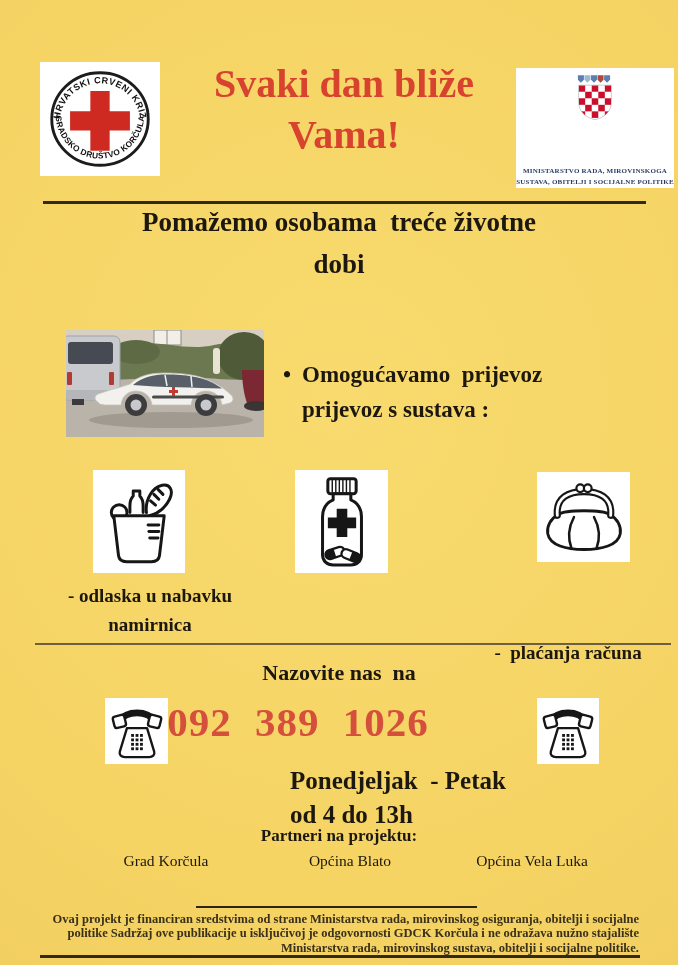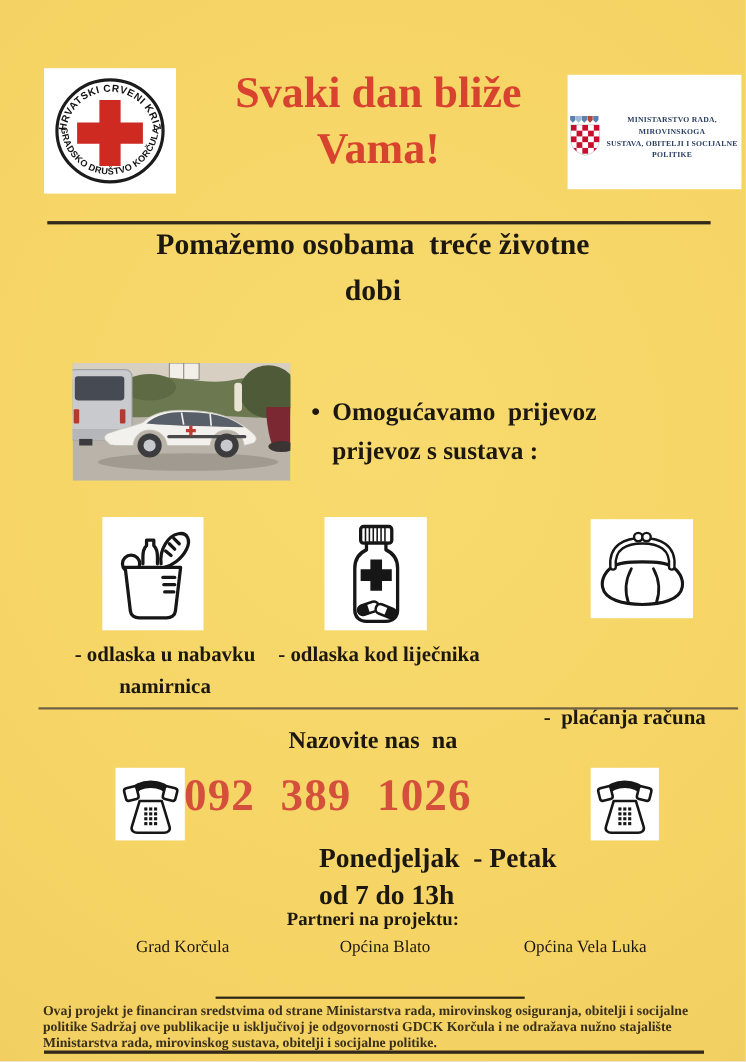--- a/index.html
+++ b/index.html
@@ -17,21 +17,21 @@
   .keep-sp{white-space:pre-wrap;}
 
   
   .logo-box{background:#fff;display:flex;align-items:center;justify-content:center;}
   .rc-logo{left:40px;top:62px;width:120px;height:114px;}
   .title{
     left:168px;top:58px;width:352px;
     text-align:center;font-size:40px;font-weight:bold;line-height:1.28;
     color:#d8432f;
   }
-  .ministry{left:516px;top:68px;width:158px;height:104px;flex-direction:row;justify-content:space-between;padding-top:6px;box-sizing:border-box;}
+  .ministry{left:516px;top:68px;width:158px;height:120px;flex-direction:column;justify-content:space-between;padding-top:6px;box-sizing:border-box;}
   .ministry-text{margin-top:5px;text-align:center;font-size:7px;font-weight:bold;letter-spacing:.03em;color:#2a3e63;line-height:1.55;}
 
   
   .rule{background:#32291a;}
   .rule-top{left:43px;top:201px;width:603px;height:2.5px;}
   .rule-mid{left:35px;top:643px;width:636px;height:1.5px;background:#6f5f42;}
   .rule-centar{left:196px;top:906px;width:281px;height:2px;background:#2b2517;}
   .rule-bottom{left:40px;top:955px;width:600px;height:2.5px;}
 
   .subtitle{left:89px;top:202px;width:500px;text-align:center;font-size:27px;font-weight:bold;line-height:1.55;}
@@ -51,21 +51,21 @@
     left:0;top:698px;width:596px;text-align:center;
     font-size:41px;font-weight:bold;color:#d5503c;word-spacing:12px;letter-spacing:1px;
   }
   .hours{left:290px;top:764px;font-size:25px;font-weight:bold;line-height:1.35;}
 
   .partners-heading{left:229px;top:826px;width:220px;text-align:center;font-size:17px;font-weight:bold;}
   .partner{top:852px;font-size:15.5px;text-align:center;}
   .centar{left:0;top:886px;width:678px;text-align:center;font-size:15.5px;}
 
   .disclaimer{
-    left:39px;top:912px;width:600px;text-align:left;
+    left:39px;top:912px;width:600px;text-align:right;
     font-size:12.5px;line-height:1.14;color:#3a301b;font-weight:bold;
   }
   svg{display:block;}
 </style>
 </head>
 <body>
 
 <div class="poster">
 
   <div class="abs logo-box rc-logo">
@@ -223,23 +223,20 @@
       <circle cx="52.5" cy="8.5" r="4.6" fill="#ffffff" stroke-width="2.6"></circle>
       <path d="M36,43 C29,56 29,70 33,81" stroke-width="3"></path>
       <path d="M60,43 C67,56 67,70 63,81" stroke-width="3"></path>
     </svg>
   </div>
 
   <div class="abs svc-label" style="left:40px;top:582px;width:220px;">
     <span class="line">- odlaska u nabavku</span>
     <span class="line">namirnica</span>
   </div>
-  <div class="abs svc-label" style="left:242px;top:582px;width:205px;">
-    <span class="line">- odlaska kod liječnika</span>
-  </div>
   <div class="abs svc-label keep-sp" style="left:482px;top:582px;width:172px;">
     <span class="line keep-sp">-  plaćanja računa</span>
   </div>
 
   <div class="abs rule rule-mid"></div>
 
   <div class="abs call-heading keep-sp">Nazovite nas  na</div>
 
   <div class="abs logo-box phone-box" style="left:105px;top:698px;">
     <svg width="54" height="57" viewBox="0 0 64 68">
@@ -292,21 +289,21 @@
           <rect x="35.6" y="47.6" width="3.4" height="3.4"></rect>
         <rect x="25" y="52.9" width="3.4" height="3.4"></rect>
           <rect x="30.3" y="52.9" width="3.4" height="3.4"></rect>
           <rect x="35.6" y="52.9" width="3.4" height="3.4"></rect>
       </g>
     </svg>
   </div>
 
   <div class="abs hours">
     <span class="line keep-sp">Ponedjeljak  - Petak</span>
-    <span class="line">od 7 do 13h</span>
+    <span class="line">od 4 do 13h</span>
   </div>
 
   <div class="abs partners-heading">Partneri na projektu:</div>
   <div class="abs partner" style="left:96px;width:140px;">Grad Korčula</div>
   <div class="abs partner" style="left:280px;width:140px;">Općina Blato</div>
   <div class="abs partner" style="left:457px;width:150px;">Općina Vela Luka</div>
   <div class="abs rule-centar abs"></div>
 
   <div class="abs disclaimer">Ovaj projekt je financiran sredstvima od strane Ministarstva rada, mirovinskog osiguranja, obitelji i socijalne politike Sadržaj ove publikacije u isključivoj je odgovornosti GDCK Korčula i ne odražava nužno stajalište Ministarstva rada, mirovinskog sustava, obitelji i socijalne politike.</div>
   <div class="abs rule rule-bottom"></div>

